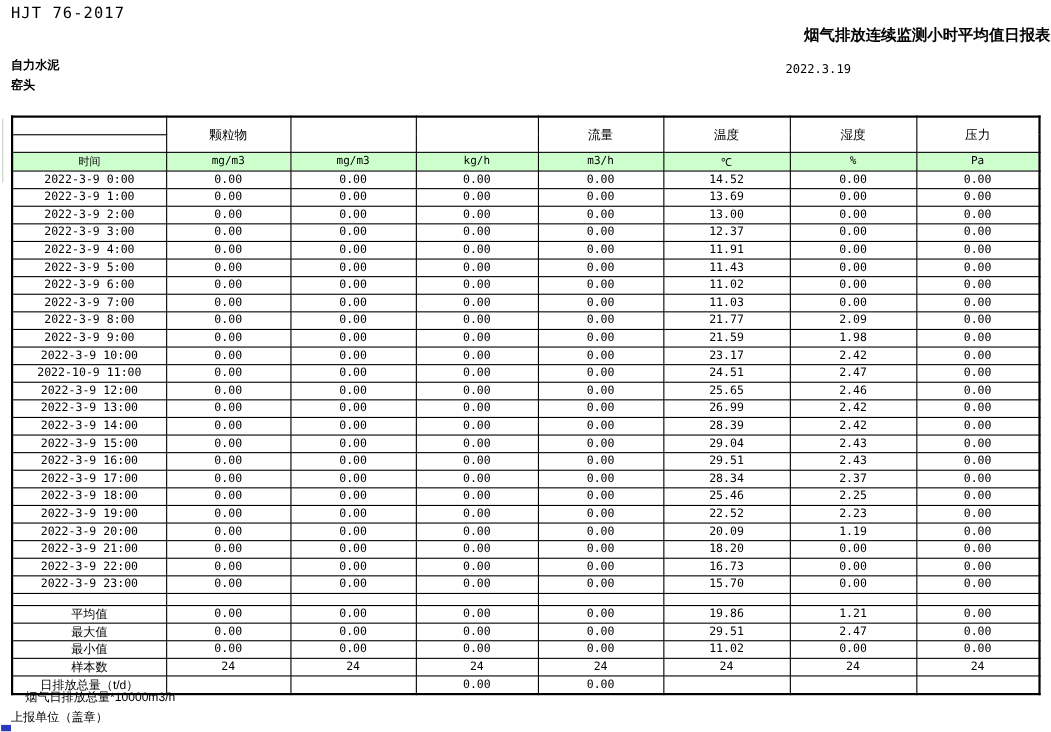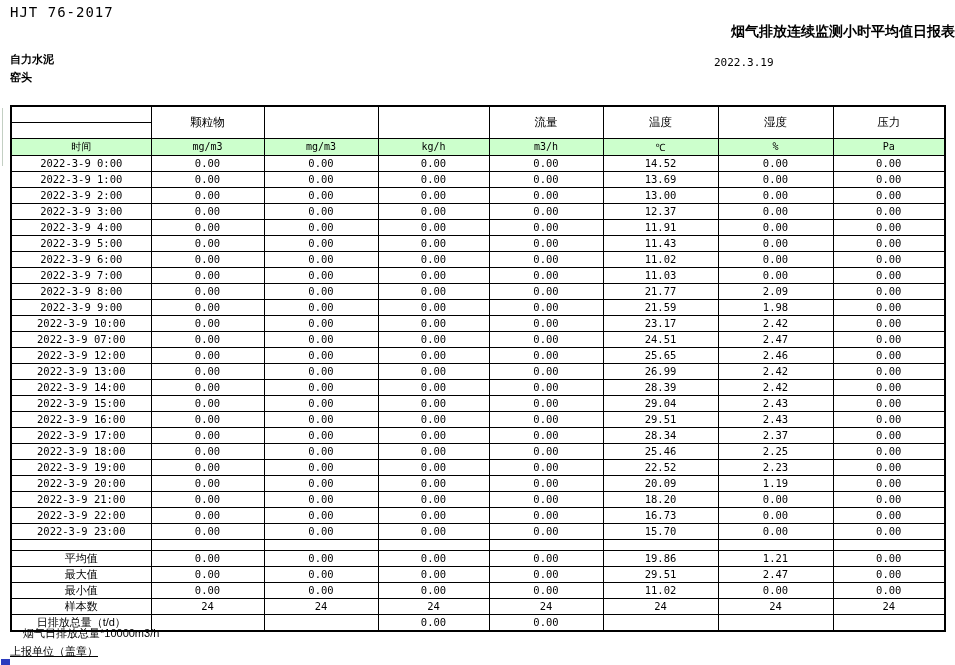--- a/index.html
+++ b/index.html
@@ -42,21 +42,21 @@
   .h17 { height:16px; }
   .unit-row td { background:var(--green); height:17px; font-size:10px; }
   tr.data-row { height:16px; }
   tr.blank-row { height:11px; }
   tr.summary-row { height:13px; }
   tr.summary-row .c-label { font-family:"Liberation Sans", sans-serif; font-size:11px;text-align:center; }
 
   .note {
     position:absolute; left:23px; top:626px; font-size:11px;
   }
-  .report-unit { position:absolute; left:10px; top:644px; font-size:11px;text-decoration:underline; }
+  .report-unit { position:absolute; left:10px; top:644px; font-size:11px; }
   .unit-label { position:absolute; left:186px; top:676px; font-size:11px; }
 
   .margin-guide {
     position:absolute; left:2px; top:108px; width:1px; height:58px;
     background:#c3cfc3;
   }
   .corner-mark {
     position:absolute; left:1px; top:659px; width:9px; height:6px;
     background:#2b3bbd;
   }
@@ -213,21 +213,21 @@
           <td class="c-label">2022-3-9 10:00</td>
           <td>0.00</td>
           <td>0.00</td>
           <td>0.00</td>
           <td>0.00</td>
           <td>23.17</td>
           <td>2.42</td>
           <td>0.00</td>
         </tr>
         <tr class="data-row">
-          <td class="c-label">2022-3-9 07:00</td>
+          <td class="c-label">2022-10-9 11:00</td>
           <td>0.00</td>
           <td>0.00</td>
           <td>0.00</td>
           <td>0.00</td>
           <td>24.51</td>
           <td>2.47</td>
           <td>0.00</td>
         </tr>
         <tr class="data-row">
           <td class="c-label">2022-3-9 12:00</td>

